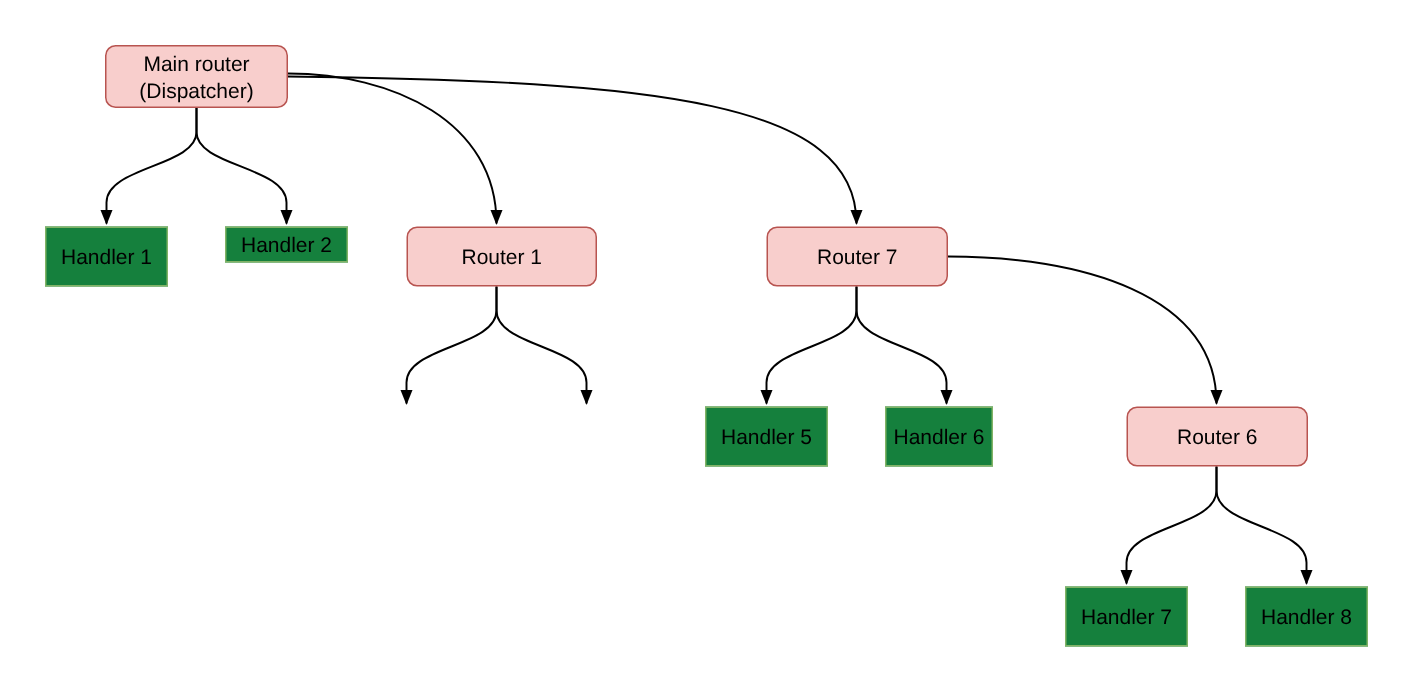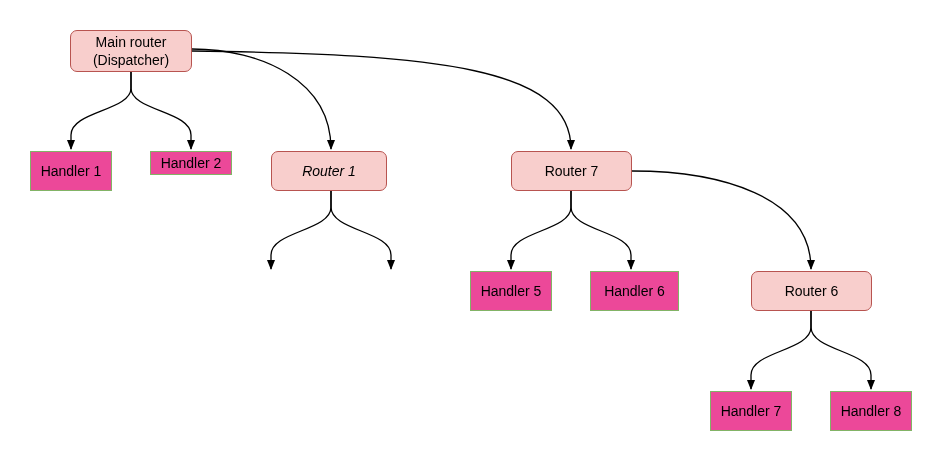--- a/index.html
+++ b/index.html
@@ -29,21 +29,21 @@
     color: #000000;
     border: 1.3px solid;
   }
   .node span { white-space: pre-line; }
   .router {
     background: #f8cecc;
     border-color: #b85450;
     border-radius: 7px;
   }
   .handler {
-    background: #ec4899;
+    background: #15803d;
     border-color: #82b366;
   }
 </style>
 </head>
 <body>
 
 <div class="canvas">
 
   <svg class="edges" width="941" height="461" viewBox="0 0 941 461" xmlns="http://www.w3.org/2000/svg">
     <defs>
@@ -71,35 +71,35 @@
   </div>
 
   <div class="node handler" style="left:30px; top:151px; width:82px; height:40px;">
     <span>Handler 1</span>
   </div>
 
   <div class="node handler" style="left:150px; top:151px; width:82px; height:24px;">
     <span>Handler 2</span>
   </div>
 
-  <div class="node router" style="left:271px; top:151px; width:116px; height:40px;font-style:italic;">
+  <div class="node router" style="left:271px; top:151px; width:127px; height:40px;">
     <span>Router 1</span>
   </div>
 
   <div class="node router" style="left:511px; top:151px; width:121px; height:40px;">
     <span>Router 7</span>
   </div>
 
 
 
   <div class="node handler" style="left:470px; top:271px; width:82px; height:40px;text-align:center;">
     <span>Handler 5</span>
   </div>
 
-  <div class="node handler" style="left:590px; top:271px; width:89px; height:40px;">
+  <div class="node handler" style="left:590px; top:271px; width:72px; height:40px;">
     <span>Handler 6</span>
   </div>
 
   <div class="node router" style="left:751px; top:271px; width:121px; height:40px;">
     <span>Router 6</span>
   </div>
 
   <div class="node handler" style="left:710px; top:391px; width:82px; height:40px;">
     <span>Handler 7</span>
   </div>

